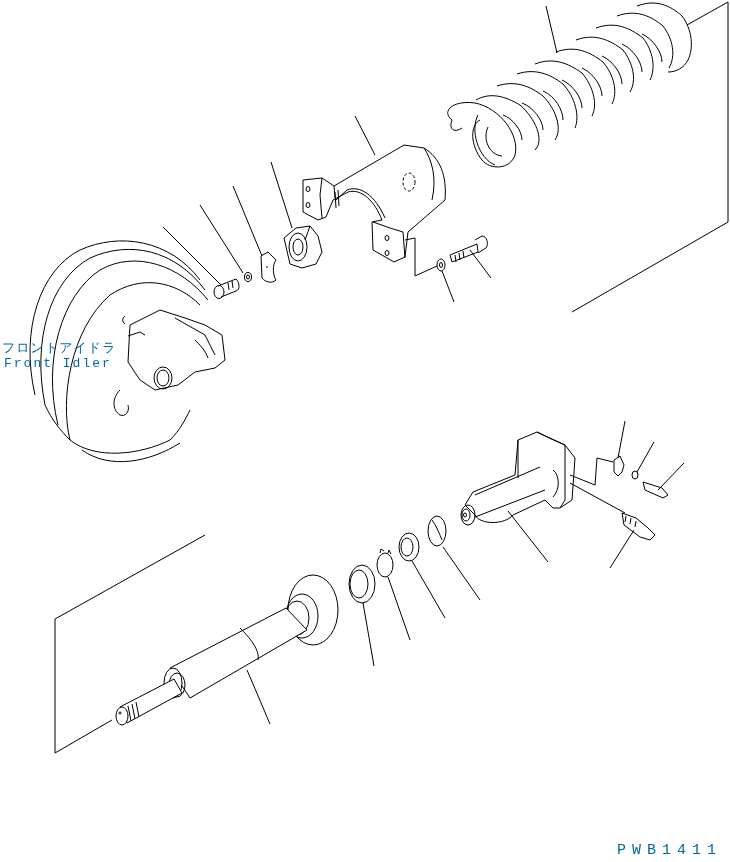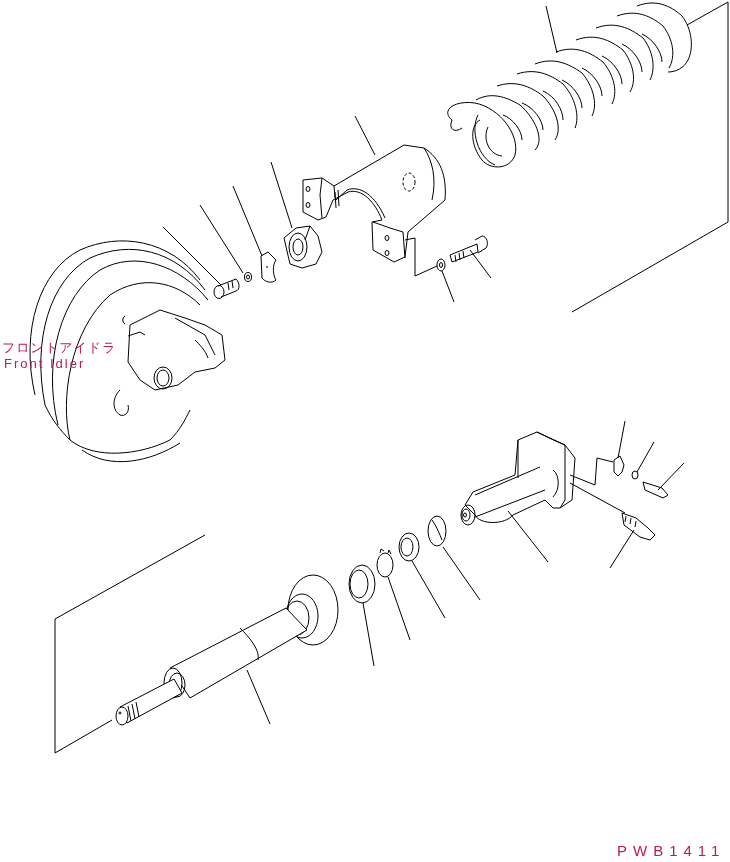--- a/index.html
+++ b/index.html
@@ -4,22 +4,22 @@
   <style>
     html, body { margin: 0; padding: 0; background: #ffffff; }
     body { width: 730px; height: 862px; position: relative; overflow: hidden; }
     .canvas { position: absolute; left: 0; top: 0; width: 730px; height: 862px; }
     svg { position: absolute; left: 0; top: 0; }
     svg * { vector-effect: non-scaling-stroke; }
     .ln { stroke: #000; stroke-width: 1; fill: none; }
     .fill { fill: #fff; stroke: #000; stroke-width: 1; }
     .label {
       position: absolute;
-      font-family: Liberation Sans, sans-serif;
-      color: #be185d;
+      font-family: Liberation Mono, monospace;
+      color: #0369a1;
       white-space: nowrap;
       background: transparent;
     }
     .label-jp { left: 2px; top: 339px; font-size: 13px; letter-spacing: 1px; }
     .label-en { left: 4px; top: 356px; font-size: 13px; letter-spacing: 2px; text-align: right; }
     .code { left: 617px; top: 842px; font-size: 15px; letter-spacing: 6px; }
   </style>
 </head>
 <body>
 

